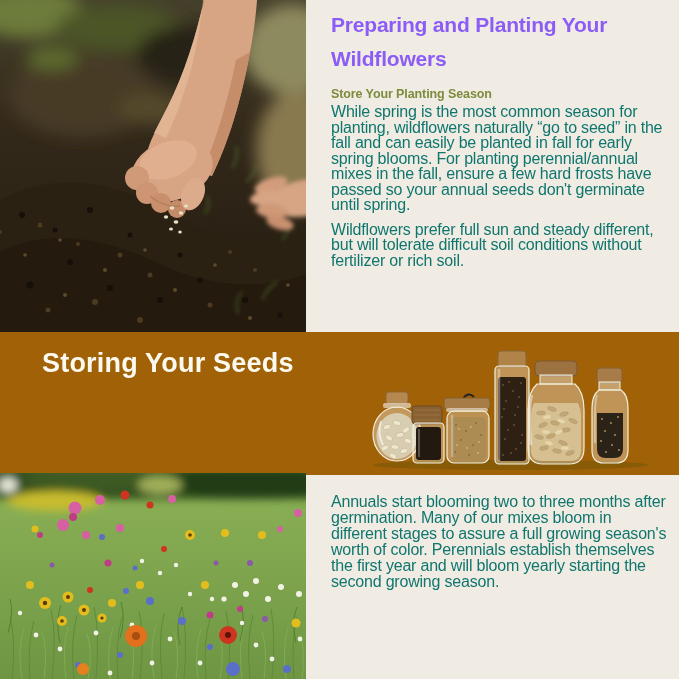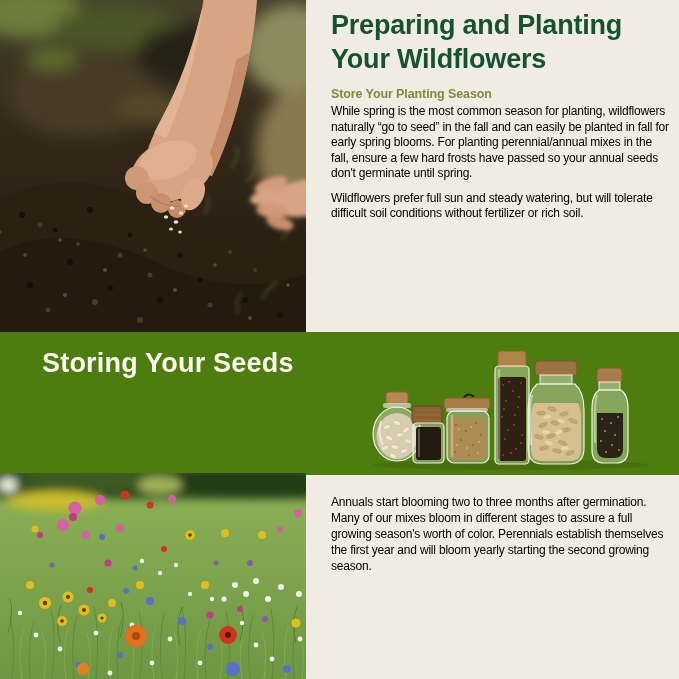--- a/index.html
+++ b/index.html
@@ -12,46 +12,46 @@
     overflow:hidden;
   }
   .photo { position:absolute; display:block; }
   .photo svg { display:block; }
 
   #photo-hand   { left:0; top:0;   width:306px; height:332px; }
   #photo-meadow { left:0; top:473px; width:306px; height:206px; }
 
   .band {
     position:absolute; left:0; top:332px; width:679px; height:143px;
-    background:#4d7c0f;
+    background:#a16207;
   }
   .band-inner { position:absolute; left:42px; top:16px; width:322px; }
   .band-title {
     font-size:27px; font-weight:bold; color:#fcfaf0;
     letter-spacing:0.2px; margin-bottom:12px;
   }
   .band-body {
     font-size:12.5px; line-height:18px; color:#f2eedd; letter-spacing:-0.1px;
   }
   #jars { position:absolute; right:8px; bottom:3px; width:300px; height:137px; }
 
   .text-col { position:absolute; left:331px; width:340px; }
   #top-text    { top:8px; }
   #bottom-text { top:481px; }
 
   .big-title {
-    font-size:27px; line-height:34px; font-weight:bold;
-    color:#14532d; letter-spacing:-0.2px; margin-bottom:11px;
+    font-size:21px; line-height:34px; font-weight:bold;
+    color:#8b5cf6; letter-spacing:-0.2px; margin-bottom:11px;
   }
   .sub-heading {
     font-size:12.5px; font-weight:bold; color:#7d8b3d;
     letter-spacing:-0.1px; margin-bottom:3px;
   }
   .body-text {
-    font-size:12px; line-height:15.5px; color:#000000;
+    font-size:16px; line-height:15.5px; color:#0f766e;
     letter-spacing:-0.2px; margin-bottom:9px;
   }
   #bottom-text .body-text { line-height:16px; margin-top:13px; }
 </style>
 </head>
 <body>
 
 <div class="photo" id="photo-hand">
   <svg width="306" height="332" viewBox="0 0 306 332" xmlns="http://www.w3.org/2000/svg">
     <defs>
@@ -166,21 +166,21 @@
 
 <div class="text-col" id="top-text">
   <div class="big-title">Preparing and Planting Your Wildflowers</div>
 
   <div>
     <div class="sub-heading">Store Your Planting Season</div>
     <div class="body-text">While spring is the most common season for planting, wildflowers naturally “go to seed” in the fall and can easily be planted in fall for early spring blooms. For planting perennial/annual mixes in the fall, ensure a few hard frosts have passed so your annual seeds don't germinate until spring.</div>
   </div>
 
   <div>
-    <div class="body-text">Wildflowers prefer full sun and steady watering, but will tolerate difficult soil conditions without fertilizer or rich soil.</div>
+    <div class="body-text">Wildflowers prefer full sun and steady different, but will tolerate difficult soil conditions without fertilizer or rich soil.</div>
   </div>
 
   <div>
   </div>
 </div>
 
 <div class="band">
   <div class="band-inner">
     <div class="band-title">Storing Your Seeds</div>
   </div>

